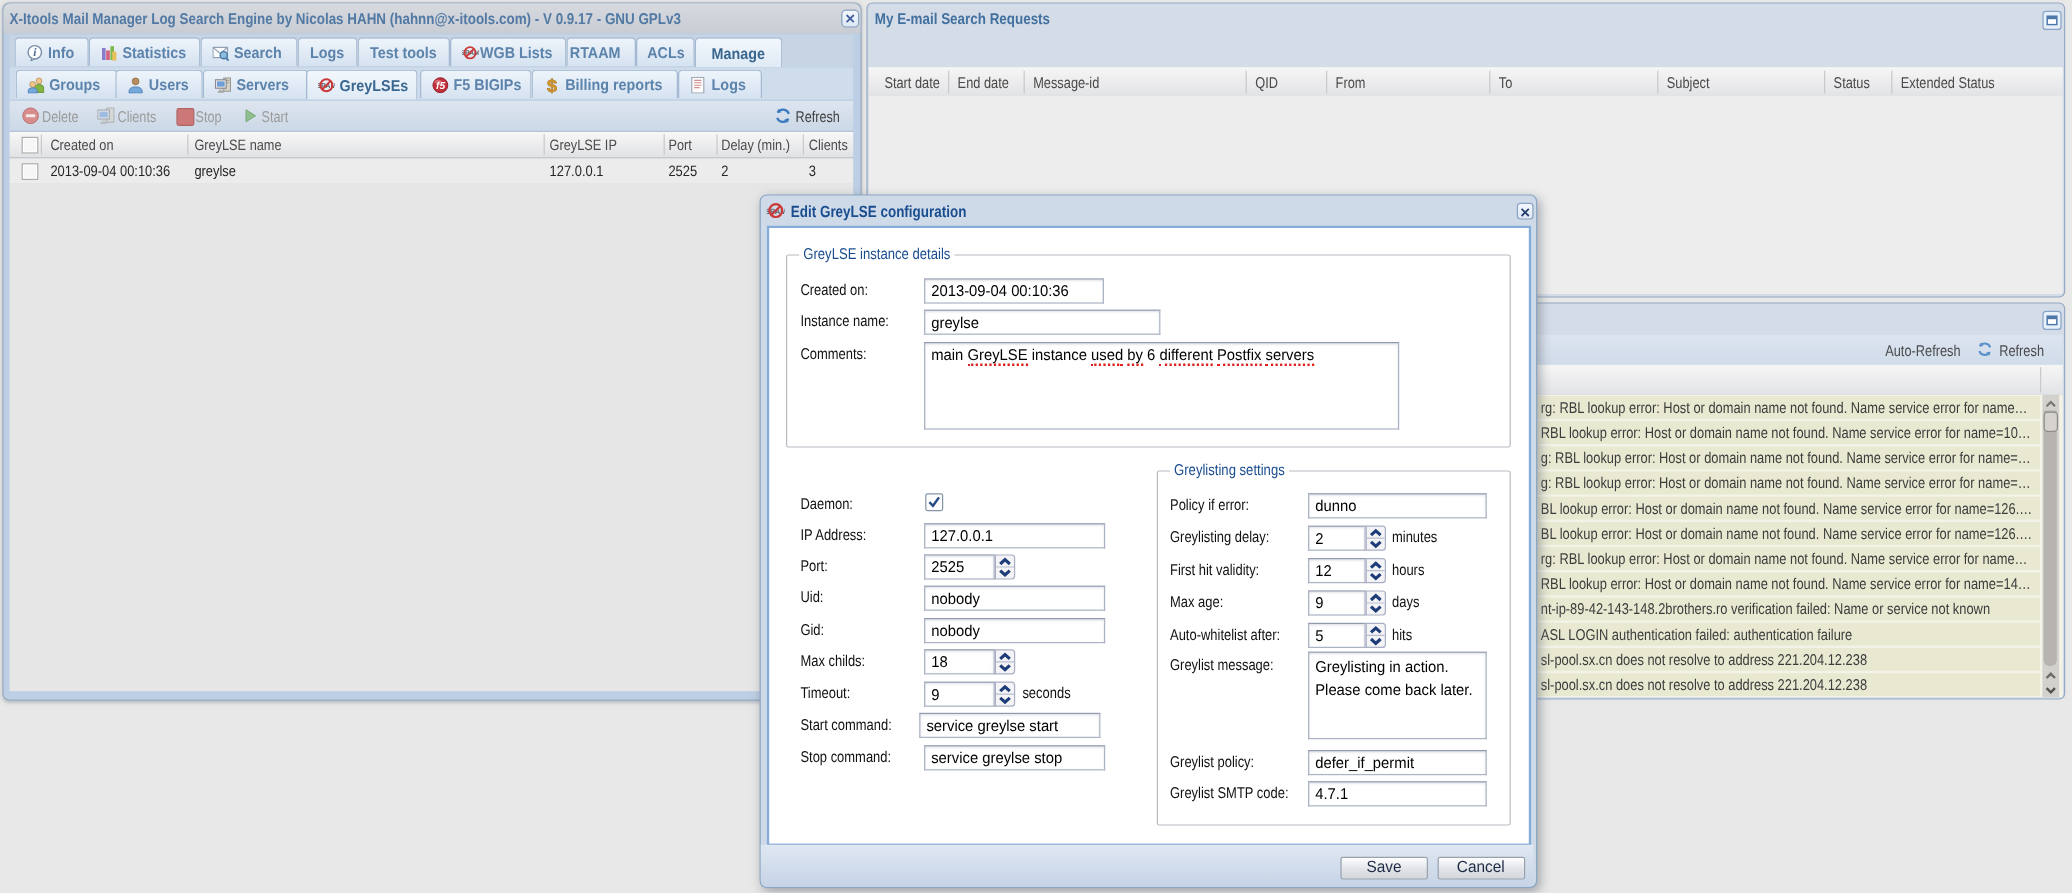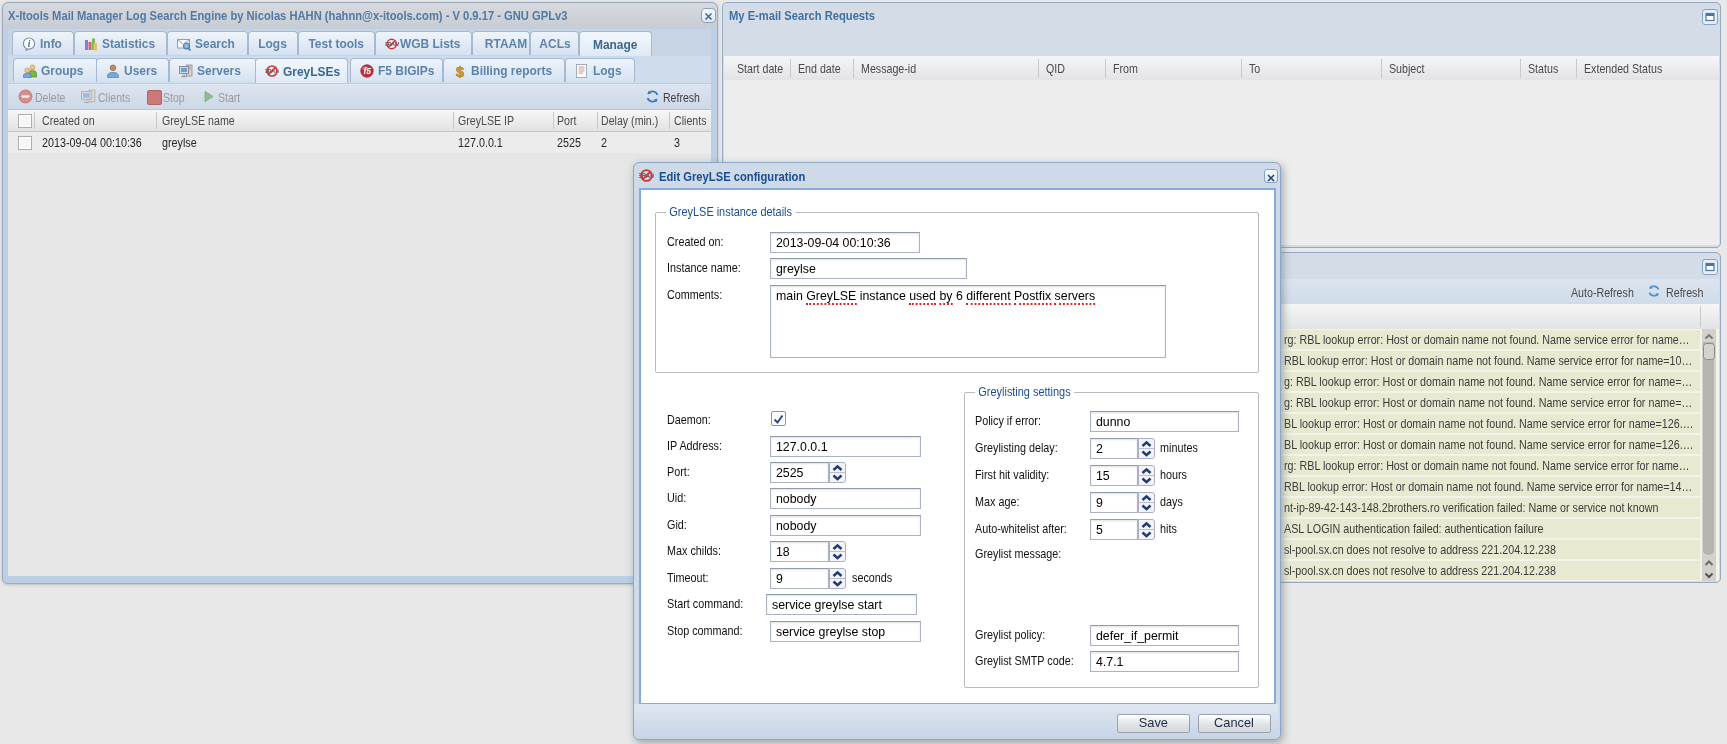--- a/index.html
+++ b/index.html
@@ -108,21 +108,21 @@
         <span class="txc lbl">Test tools</span>
       </div>
     <div class="tab" style="left:367px;width:95px">
         <svg class="ticon" style="margin-right:1px" viewBox="0 0 14 14">
           <text x="6.7" y="9.2" font-size="5.8" font-weight="bold" fill="#5c6064" text-anchor="middle" font-family="Liberation Sans,sans-serif">SPAM</text>
           <circle cx="6.7" cy="7" r="4.7" fill="none" stroke="#cc3838" stroke-width="1.5"></circle>
           <line x1="3.4" y1="10.3" x2="10" y2="3.7" stroke="#cc3838" stroke-width="1.5"></line>
         </svg>
         <span class="tx lbl">WGB Lists</span>
       </div>
-    <div class="tab" style="left:464px;width:56px;justify-content:flex-end">
+    <div class="tab" style="left:464px;width:56px;justify-content:flex-start">
         <span class="txc lbl">RTAAM</span>
       </div>
     <div class="tab" style="left:522px;width:47px;justify-content:center">
         <span class="txc lbl">ACLs</span>
       </div>
     <div class="tab active" style="left:571px;width:71px;justify-content:center">
         <span class="txc lbl">Manage</span>
       </div>
   </div>
 
@@ -422,21 +422,21 @@
   <div class="finput" style="left:456px;top:275px;width:46px;height:19px;line-height:19px"><span class="tx">2</span></div>
   <div class="spin" style="left:504px;top:275px;height:19px">
       <svg width="15" height="19" style="position:absolute;left:0;top:0">
         <line x1="0" y1="9.5" x2="15" y2="9.5" stroke="#b9bdd0" stroke-width="1"></line>
         <polyline points="3.5,7 7.5,3.4 11.5,7" fill="none" stroke="#1e3c78" stroke-width="2.6"></polyline>
         <polyline points="3.5,12.5 7.5,16.1 11.5,12.5" fill="none" stroke="#1e3c78" stroke-width="2.6"></polyline>
       </svg>
     </div>
   <span class="tx flbl abs" style="left:526px;top:277px">minutes</span>
   <span class="tx flbl abs" style="left:341px;top:304px">First hit validity:</span>
-  <div class="finput" style="left:456px;top:302px;width:46px;height:19px;line-height:19px"><span class="tx">15</span></div>
+  <div class="finput" style="left:456px;top:302px;width:46px;height:19px;line-height:19px"><span class="tx">12</span></div>
   <div class="spin" style="left:504px;top:302px;height:19px">
       <svg width="15" height="19" style="position:absolute;left:0;top:0">
         <line x1="0" y1="9.5" x2="15" y2="9.5" stroke="#b9bdd0" stroke-width="1"></line>
         <polyline points="3.5,7 7.5,3.4 11.5,7" fill="none" stroke="#1e3c78" stroke-width="2.6"></polyline>
         <polyline points="3.5,12.5 7.5,16.1 11.5,12.5" fill="none" stroke="#1e3c78" stroke-width="2.6"></polyline>
       </svg>
     </div>
   <span class="tx flbl abs" style="left:526px;top:304px">hours</span>
   <span class="tx flbl abs" style="left:341px;top:331px">Max age:</span>
   <div class="finput" style="left:456px;top:329px;width:46px;height:19px;line-height:19px"><span class="tx">9</span></div>
@@ -452,20 +452,21 @@
   <div class="finput" style="left:456px;top:356px;width:46px;height:19px;line-height:19px"><span class="tx">5</span></div>
   <div class="spin" style="left:504px;top:356px;height:19px">
       <svg width="15" height="19" style="position:absolute;left:0;top:0">
         <line x1="0" y1="9.5" x2="15" y2="9.5" stroke="#b9bdd0" stroke-width="1"></line>
         <polyline points="3.5,7 7.5,3.4 11.5,7" fill="none" stroke="#1e3c78" stroke-width="2.6"></polyline>
         <polyline points="3.5,12.5 7.5,16.1 11.5,12.5" fill="none" stroke="#1e3c78" stroke-width="2.6"></polyline>
       </svg>
     </div>
   <span class="tx flbl abs" style="left:526px;top:358px">hits</span>
   <span class="tx flbl abs" style="left:341px;top:383px">Greylist message:</span>
+  <div class="finput" style="left:456px;top:380px;width:147px;height:71px"><div class="tx" style="margin-left:5px;margin-top:2px;line-height:19px">Greylisting in action.<br>Please come back later.</div></div>
   <span class="tx flbl abs" style="left:341px;top:464px">Greylist policy:</span>
   <div class="finput" style="left:456px;top:462px;width:147px;height:19px;line-height:19px"><span class="tx">defer_if_permit</span></div>
   <span class="tx flbl abs" style="left:341px;top:490px">Greylist SMTP code:</span>
   <div class="finput" style="left:456px;top:488px;width:147px;height:19px;line-height:19px"><span class="tx">4.7.1</span></div>
 
   <div class="abs" style="left:0;top:541px;width:644px;height:35px;background:linear-gradient(#dfe7f1,#c6d4e7);border-radius:0 0 5px 5px"></div>
   <div class="btn" style="left:483px;top:551px;width:71px;line-height:15px"><span class="txc">Save</span></div>
   <div class="btn" style="left:564px;top:551px;width:71px;line-height:15px"><span class="txc">Cancel</span></div>
 </div>
 

